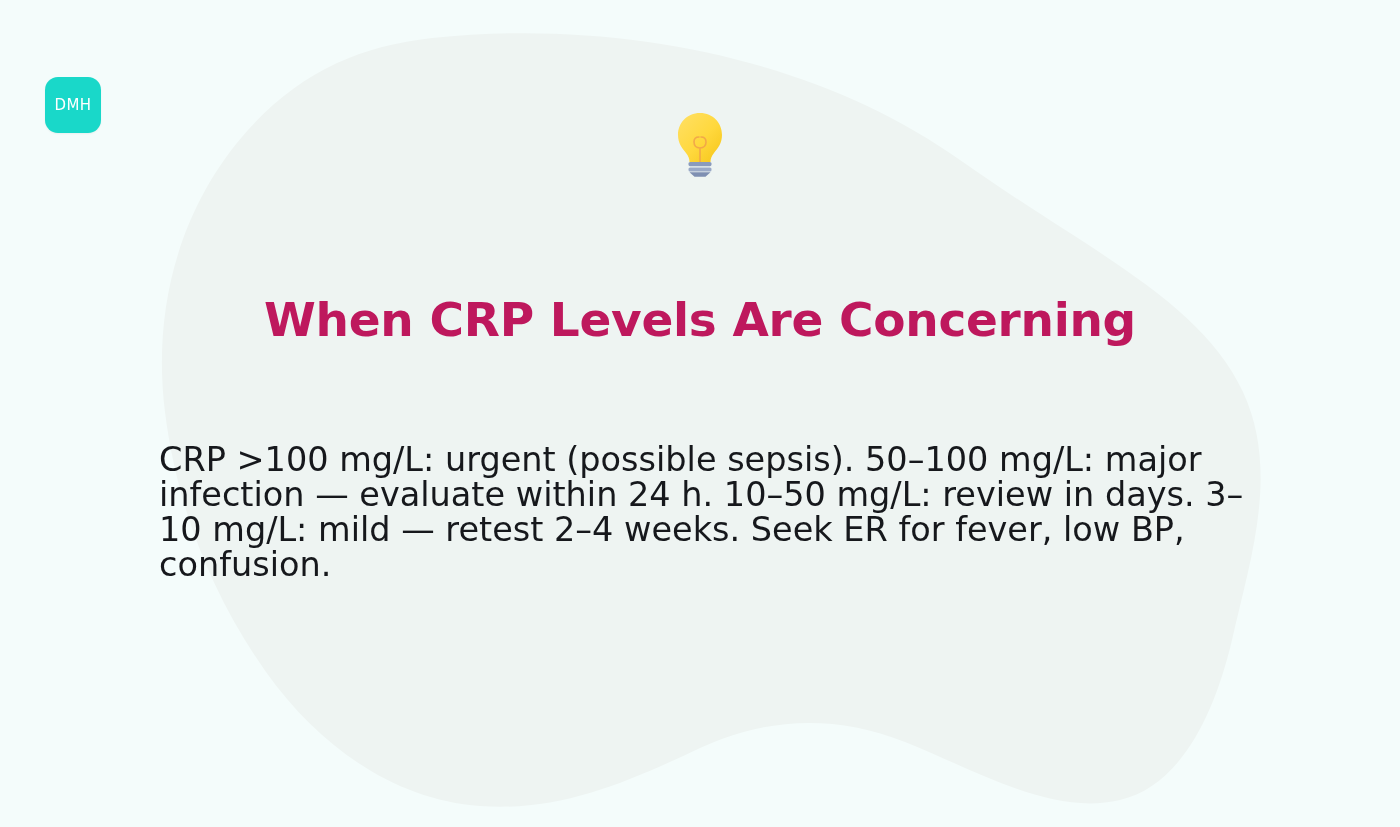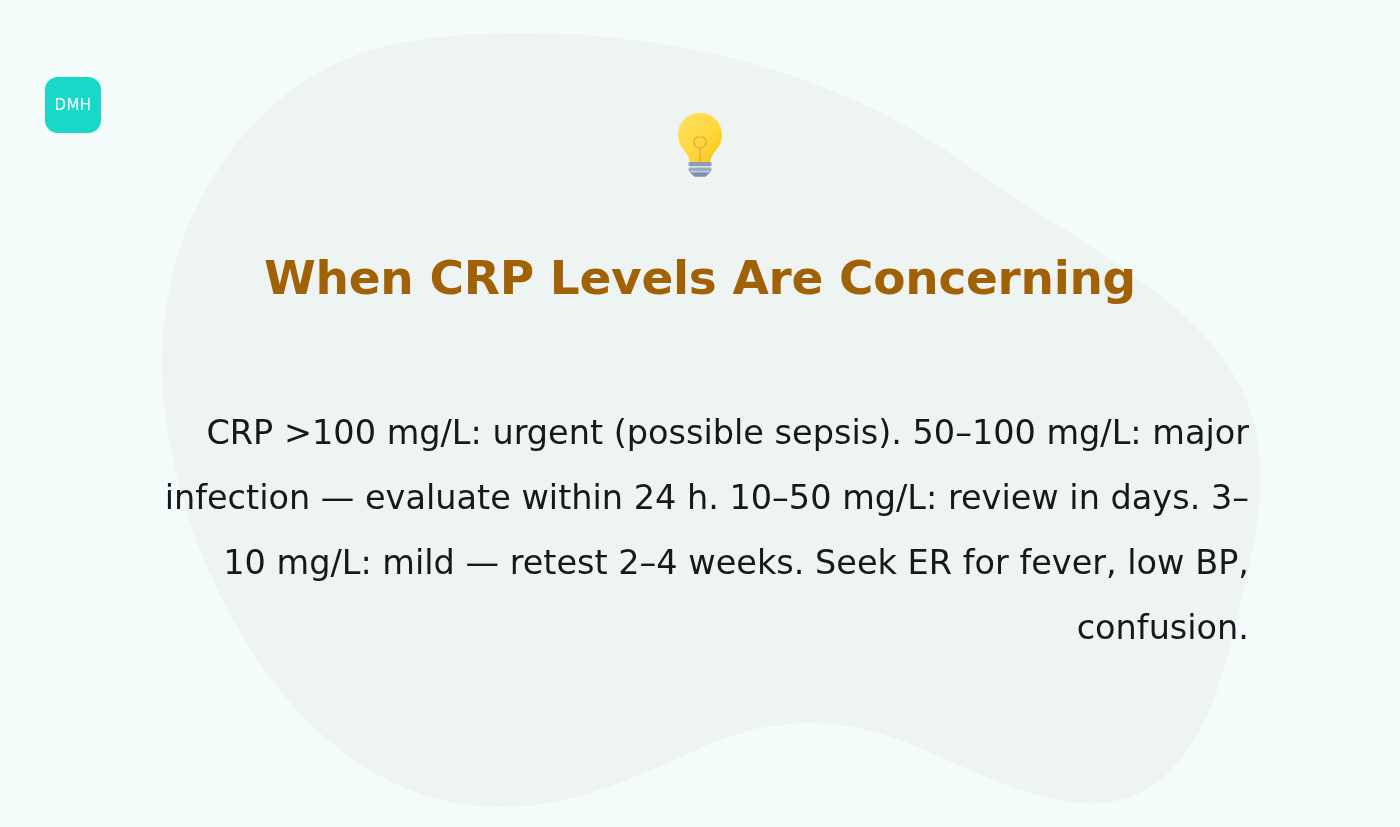--- a/index.html
+++ b/index.html
@@ -75,37 +75,37 @@
     margin-top: 112px;
     height: 66px;
     display: flex;
     align-items: center;
     justify-content: center;
     user-select: none;
   }
   #hero-icon svg { display: block; }
 
   #headline {
-    margin-top: 74px;
+    margin-top: 116px;
     font-size: 47px;
     font-weight: bold;
-    color: #a16207;
+    color: #be185d;
     letter-spacing: -0.3px;
     text-align: center;
     line-height: 1.12;
     width: 1200px;
     font-family: "DejaVu Sans", sans-serif;
   }
 
   #body-copy {
     margin-top: 64px;
     width: 1090px;
-    text-align: right;
+    text-align: left;
     font-size: 33.5px;
-    line-height: 65px;
+    line-height: 35px;
     color: #16181c;
     font-weight: normal;
     font-family: "DejaVu Sans", sans-serif;
     margin-left: 8px;
   }
 </style>
 </head>
 <body>
 
 <div id="slide">

